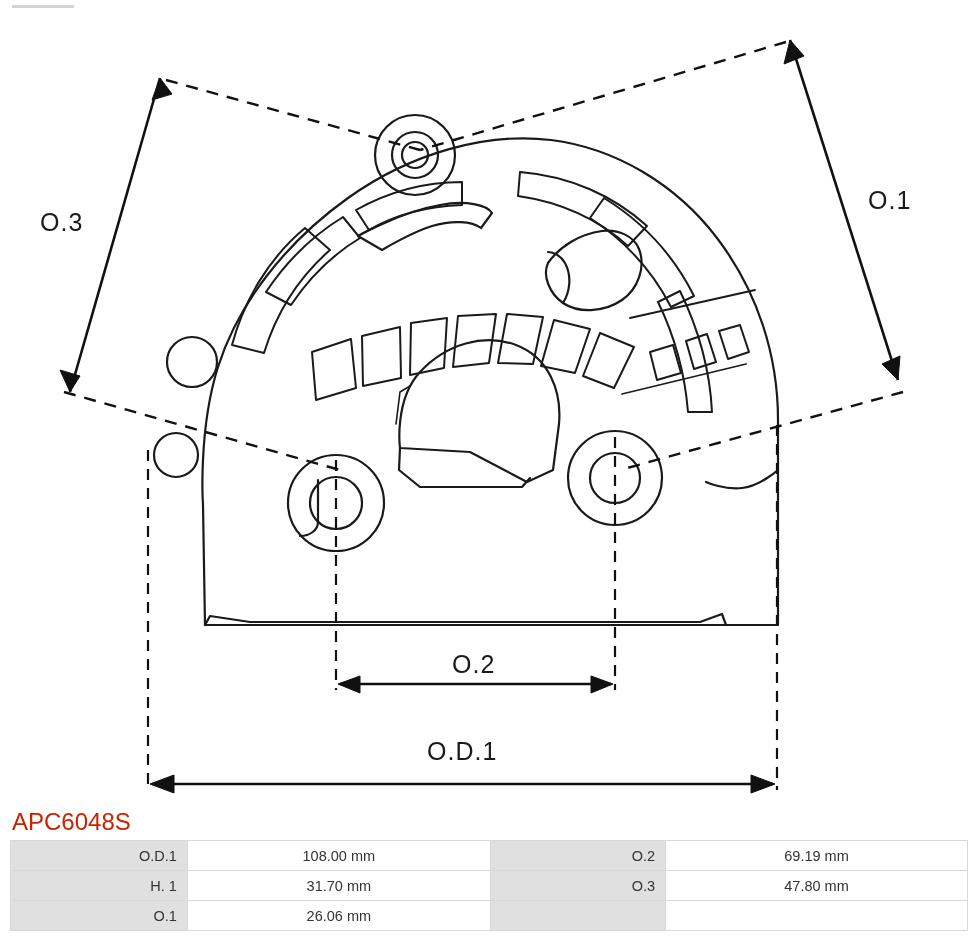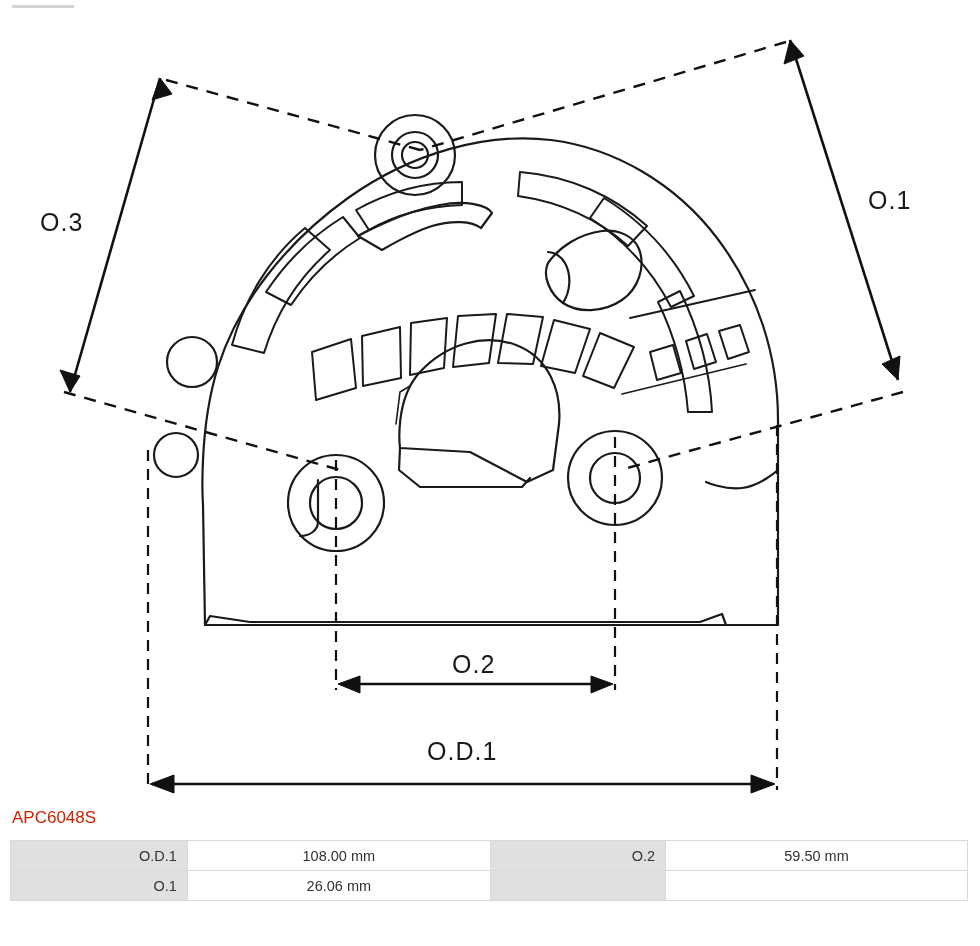--- a/index.html
+++ b/index.html
@@ -32,21 +32,21 @@
     font-size: 25px;
     letter-spacing: 1px;
     color: #1a1a1a;
     white-space: nowrap;
     font-family: "Liberation Sans", sans-serif;
   }
   #part-code {
     position: absolute;
     left: 12px;
     top: 808px;
-    font-size: 17px;
+    font-size: 24px;
     color: #cc2200;
     font-family: "Liberation Sans", sans-serif;
   }
   #spec-table {
     position: absolute;
     left: 10px;
     top: 840px;
     width: 958px;
     border-collapse: collapse;
     font-size: 14.5px;
@@ -221,21 +221,27 @@
   <div class="dim-label" style="left:427px; top:737px;">O.D.1</div>
 
   <div id="part-code">APC6048S</div>
 
   <table id="spec-table">
     <tbody>
       <tr>
         <td class="key">O.D.1</td>
         <td class="val">108.00 mm</td>
         <td class="key">O.2</td>
-        <td class="val">59.50 mm</td>
+        <td class="val">69.19 mm</td>
+      </tr>
+      <tr>
+        <td class="key">H. 1</td>
+        <td class="val">31.70 mm</td>
+        <td class="key">O.3</td>
+        <td class="val">47.80 mm</td>
       </tr>
       <tr>
         <td class="key">O.1</td>
         <td class="val">26.06 mm</td>
         <td class="blank"></td>
         <td class="blankval"></td>
       </tr>
     </tbody>
   </table>
 

